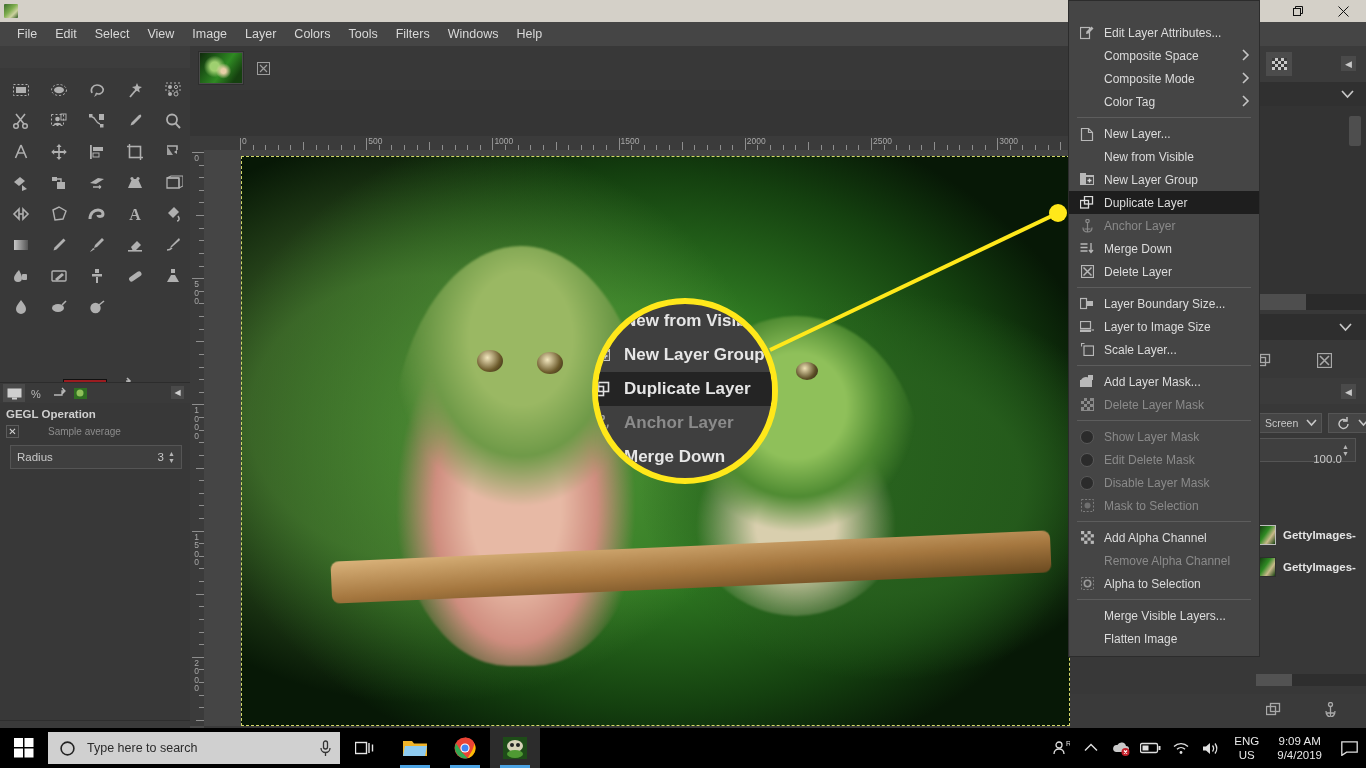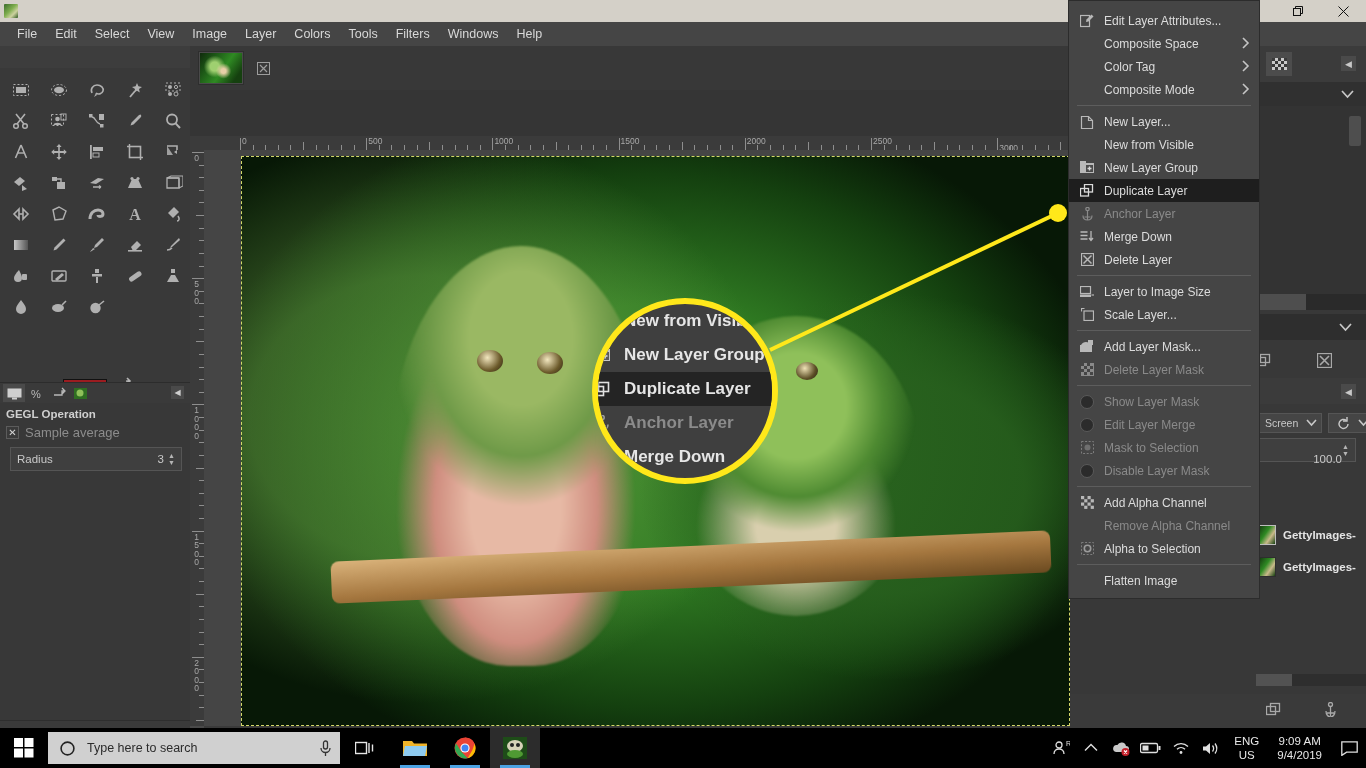--- a/index.html
+++ b/index.html
@@ -53,21 +53,21 @@
   .tooloptions { position:absolute; left:0; top:336px; width:190px; height:338px; background:#383838; border-top:1px solid #2c2c2c; }
   .to-tabs { height:20px; background:#3a3a3a; display:flex; align-items:center; padding-left:3px; position:relative; }
   .to-tab { width:22px; height:18px; display:flex; align-items:center; justify-content:center; }
   .to-tab.active { background:#4a4a4a; }
   .to-collapse { position:absolute; right:6px; top:3px; width:13px; height:13px; background:#4a4a4a;
      display:flex; align-items:center; justify-content:center; font-size:8px; color:#cfcfcf; }
   .to-title { font-size:11.5px; color:#cfcfcf; font-weight:bold; padding:5px 0 4px 6px; }
   .to-row { display:flex; align-items:center; padding:1px 6px 4px 6px; gap:6px; }
   .chk { width:13px; height:13px; background:#3a3a3a; border:1px solid #5c5c5c; display:flex;
          align-items:center; justify-content:center; color:#d6d6d6; font-size:10px; line-height:1; }
-  .to-lbl { font-size:13px; color:#8c8c8c; }
+  .to-lbl { font-size:10px; color:#8c8c8c;margin-left:23px; }
   .spinbox { margin:3px 8px 0 10px; height:24px; background:#3f3f3f; border:1px solid #555;
              display:flex; align-items:center; padding:0 2px 0 6px; }
   .spinbox .sl { flex:1; font-size:11.5px; color:#c9c9c9; }
   .spinbox .sv { font-size:11.5px; color:#c9c9c9; padding-right:4px; }
   .spinarrows { display:flex; flex-direction:column; width:11px; color:#b5b5b5; font-size:7px; line-height:7px; }
 
   
   .lowleftbar { position:absolute; left:0; top:674px; width:190px; height:34px; background:#3a3a3a; border-top:1px solid #2e2e2e;
                 display:flex; align-items:center; justify-content:space-around; }
 
@@ -170,21 +170,21 @@
      background: linear-gradient(125deg,#0f2a0c,#2f8a23 45%,#c9b98a 70%,#15400f); }
   .lthumb.nb { border-color:#2e2e2e; }
   .lname { font-size:11.5px; color:#e4e4e4; font-weight:bold; white-space:nowrap; }
   .dock-bottom { position:absolute; left:0; top:648px; width:296px; height:34px; background:#3a3a3a;
               display:flex; align-items:center; gap:42px; padding-left:196px; }
   .dock-bscroll { position:absolute; left:186px; top:628px; width:110px; height:12px; background:#2e2e2e; }
   .dock-bscroll i { display:block; width:36px; height:12px; background:#525252; }
 
   
   .ctxmenu { position:absolute; left:1068px; top:0; width:192px; background:#454545;
-             border:1px solid #2c2c2c; padding:8px 0 6px 0; z-index:40; }
+             border:1px solid #2c2c2c; padding:20px 0 6px 0; z-index:40; }
   .ctx-item { height:23px; display:flex; align-items:center; padding-left:10px; gap:9px; position:relative; }
   .ctx-item .label { font-size:12px; color:#dcdcdc; white-space:nowrap; }
   .ctx-item.dim .label { color:#8a8a8a; }
   .ctx-item.sel { background:#1e1e1e; }
   .ctx-ic { width:16px; height:16px; display:flex; align-items:center; justify-content:center; flex:0 0 16px; }
   .ctx-arrow { position:absolute; right:9px; top:5px; color:#cfcfcf; font-size:11px; }
   .ctx-sep { height:1px; background:#5d5d5d; margin:4px 8px; }
 
   
   .taskbar { position:absolute; left:0; top:728px; width:1366px; height:40px; background:#000; display:flex; align-items:center; }
@@ -647,21 +647,21 @@
         <div class="rtick" style="left: 693.62px; top: 9px; width: 1px; height: 5px;"></div>
         <div class="rtick" style="left: 706.24px; top: 9px; width: 1px; height: 5px;"></div>
         <div class="rtick" style="left: 718.86px; top: 9px; width: 1px; height: 5px;"></div>
         <div class="rtick" style="left: 731.48px; top: 9px; width: 1px; height: 5px;"></div>
         <div class="rtick" style="left: 744.1px; top: 6px; width: 1px; height: 8px;"></div>
         <div class="rtick" style="left: 756.72px; top: 9px; width: 1px; height: 5px;"></div>
         <div class="rtick" style="left: 769.34px; top: 9px; width: 1px; height: 5px;"></div>
         <div class="rtick" style="left: 781.96px; top: 9px; width: 1px; height: 5px;"></div>
         <div class="rtick" style="left: 794.58px; top: 9px; width: 1px; height: 5px;"></div>
         <div class="rtick" style="left: 807.2px; top: 2px; width: 1px; height: 12px;"></div>
-        <div class="rlabel" style="left: 809.2px; top: 8px;">3000</div>
+        <div class="rlabel" style="left: 809.2px; top: 1px;">3000</div>
         <div class="rtick" style="left: 819.82px; top: 9px; width: 1px; height: 5px;"></div>
         <div class="rtick" style="left: 832.44px; top: 9px; width: 1px; height: 5px;"></div>
         <div class="rtick" style="left: 845.06px; top: 9px; width: 1px; height: 5px;"></div>
         <div class="rtick" style="left: 857.68px; top: 9px; width: 1px; height: 5px;"></div>
         <div class="rtick" style="left: 870.3px; top: 6px; width: 1px; height: 8px;"></div>
       </div>
     <div class="vruler" id="vruler">
         <div class="rtick" style="top: 2px; left: 2px; height: 1px; width: 12px;"></div>
         <div class="vrlabel" style="top: 4px; left: 2px;">0</div>
         <div class="rtick" style="top: 14.62px; left: 9px; height: 1px; width: 5px;"></div>
@@ -925,28 +925,28 @@
       </div>
       <div class="ctx-item">
         <span class="ctx-ic"></span>
         <span class="label">Composite Space</span>
         <span class="ctx-arrow"><svg width="8" height="12">
             <path d="M1 1l5 5-5 5" fill="none" stroke="#c5c5c5" stroke-width="1.6"></path>
           </svg></span>
       </div>
       <div class="ctx-item">
         <span class="ctx-ic"></span>
-        <span class="label">Color Tag</span>
+        <span class="label">Composite Mode</span>
         <span class="ctx-arrow"><svg width="8" height="12">
             <path d="M1 1l5 5-5 5" fill="none" stroke="#c5c5c5" stroke-width="1.6"></path>
           </svg></span>
       </div>
       <div class="ctx-item">
         <span class="ctx-ic"></span>
-        <span class="label">Composite Mode</span>
+        <span class="label">Color Tag</span>
         <span class="ctx-arrow"><svg width="8" height="12">
             <path d="M1 1l5 5-5 5" fill="none" stroke="#c5c5c5" stroke-width="1.6"></path>
           </svg></span>
       </div>
       <div class="ctx-sep"></div>
       <div class="ctx-item">
         <span class="ctx-ic">
           <svg width="14" height="14">
             <path d="M1.5 1.5h7l4 4v8h-11z" fill="none" stroke="#b8b8b8" stroke-width="1.2"></path>
             <path d="M8.5 1.5v4h4" fill="none" stroke="#b8b8b8" stroke-width="1.2"></path>
@@ -999,20 +999,29 @@
       <div class="ctx-item">
         <span class="ctx-ic">
           <svg width="13" height="13">
             <rect x="0.5" y="0.5" width="12" height="12" fill="none" stroke="#b8b8b8" stroke-width="1.2"></rect>
             <path d="M2.5 2.5l8 8M10.5 2.5l-8 8" stroke="#b8b8b8" stroke-width="1.5"></path>
           </svg>
         </span>
         <span class="label">Delete Layer</span>
       </div>
       <div class="ctx-sep"></div>
+      <div class="ctx-item">
+        <span class="ctx-ic">
+          <svg width="14" height="13">
+            <rect x="0.5" y="1.5" width="6" height="10" fill="none" stroke="#b8b8b8" stroke-width="1.2"></rect>
+            <rect x="7" y="4" width="6" height="5" fill="#b8b8b8"></rect>
+          </svg>
+        </span>
+        <span class="label">Layer Boundary Size...</span>
+      </div>
       <div class="ctx-item">
         <span class="ctx-ic">
           <svg width="14" height="12">
             <rect x="0.5" y="0.5" width="10" height="7" fill="none" stroke="#b8b8b8" stroke-width="1.2"></rect>
             <rect x="0" y="8.5" width="11" height="2.5" fill="#b8b8b8"></rect>
             <path d="M11.5 9h2.5" stroke="#b8b8b8" stroke-width="1.2"></path>
           </svg>
         </span>
         <span class="label">Layer to Image Size</span>
       </div>
@@ -1062,38 +1071,38 @@
           </svg>
         </span>
         <span class="label">Show Layer Mask</span>
       </div>
       <div class="ctx-item dim">
         <span class="ctx-ic">
           <svg width="14" height="14">
             <rect x="0.5" y="0.5" width="13" height="13" rx="6.5" fill="#2b2b2b" stroke="#5a5a5a"></rect>
           </svg>
         </span>
-        <span class="label">Edit Layer Merge</span>
+        <span class="label">Edit Delete Mask</span>
+      </div>
+      <div class="ctx-item dim">
+        <span class="ctx-ic">
+          <svg width="14" height="14">
+            <rect x="0.5" y="0.5" width="13" height="13" rx="6.5" fill="#2b2b2b" stroke="#5a5a5a"></rect>
+          </svg>
+        </span>
+        <span class="label">Disable Layer Mask</span>
       </div>
       <div class="ctx-item dim">
         <span class="ctx-ic">
           <svg width="13" height="13">
             <rect x="0.5" y="0.5" width="12" height="12" fill="none" stroke="#7d7d7d" stroke-dasharray="2 1.6"></rect>
             <circle cx="6.5" cy="6.5" r="3" fill="#6f6f6f"></circle>
           </svg>
         </span>
         <span class="label">Mask to Selection</span>
-      </div>
-      <div class="ctx-item dim">
-        <span class="ctx-ic">
-          <svg width="14" height="14">
-            <rect x="0.5" y="0.5" width="13" height="13" rx="6.5" fill="#2b2b2b" stroke="#5a5a5a"></rect>
-          </svg>
-        </span>
-        <span class="label">Disable Layer Mask</span>
       </div>
       <div class="ctx-sep"></div>
       <div class="ctx-item">
         <span class="ctx-ic">
           <svg width="13" height="13">
             <g fill="#b8b8b8">
               <rect x="0" y="0" width="3.2" height="3.2"></rect>
               <rect x="6.5" y="0" width="3.2" height="3.2"></rect>
               <rect x="3.2" y="3.2" width="3.2" height="3.2"></rect>
               <rect x="9.7" y="3.2" width="3.2" height="3.2"></rect>
@@ -1115,20 +1124,24 @@
           <svg width="13" height="13">
             <rect x="0.5" y="0.5" width="12" height="12" fill="none" stroke="#7d7d7d" stroke-dasharray="2 1.6"></rect>
             <circle cx="6.5" cy="6.5" r="3.2" fill="none" stroke="#9a9a9a" stroke-width="1.6"></circle>
           </svg>
         </span>
         <span class="label">Alpha to Selection</span>
       </div>
       <div class="ctx-sep"></div>
       <div class="ctx-item">
         <span class="ctx-ic"></span>
+        <span class="label">Merge Visible Layers...</span>
+      </div>
+      <div class="ctx-item">
+        <span class="ctx-ic"></span>
         <span class="label">Flatten Image</span>
       </div>
     </div>
 
   <div class="taskbar">
     <div class="startbtn">
       <svg width="20" height="20">
           <rect x="0" y="0" width="9" height="9" fill="#fff"></rect>
           <rect x="10.5" y="0" width="9" height="9" fill="#fff"></rect>
           <rect x="0" y="10.5" width="9" height="9" fill="#fff"></rect>

